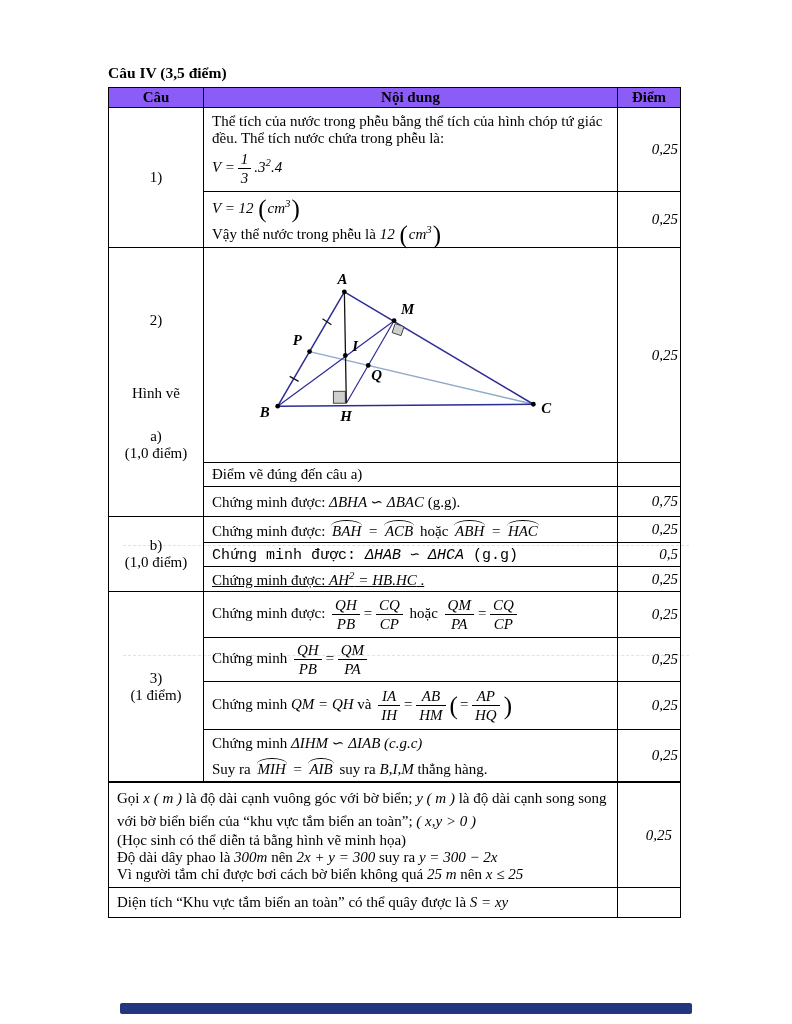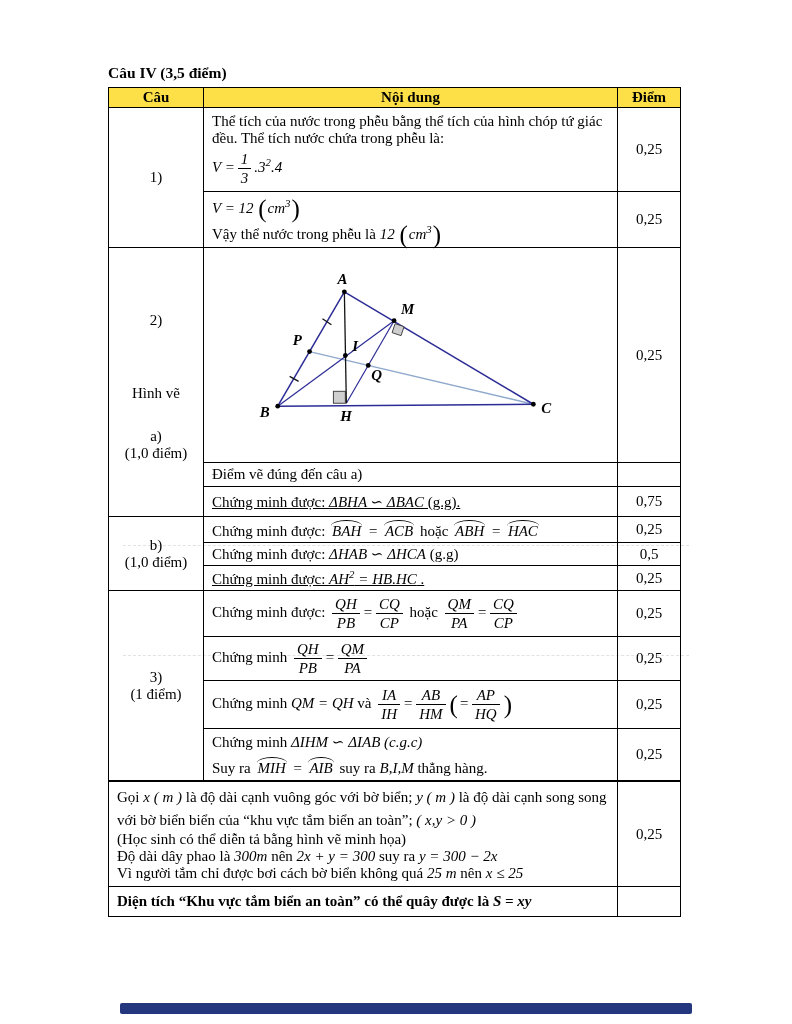--- a/index.html
+++ b/index.html
@@ -8,23 +8,23 @@
     width:792px; height:1024px; position:relative; overflow:hidden;
     font-family:"Liberation Serif","DejaVu Serif",serif;
     font-size:15px; color:#000;
   }
   .content { position:absolute; left:108px; top:64px; width:572px; }
   .sec-title { font-weight:bold; font-size:15.5px; margin-bottom:5px; }
   .sec-title2 { font-weight:bold; font-size:15.5px; margin:16px 0 5px 0; }
 
   table { border-collapse:collapse; width:572px; table-layout:fixed; }
   td, th { border:1px solid #000; vertical-align:middle; padding:2px 8px; }
-  th { background:#fde047; font-weight:bold; text-align:center; padding:1px 2px; }
+  th { background:#8b5cf6; font-weight:bold; text-align:center; padding:1px 2px; }
   .cau-cell { text-align:center; padding:2px 2px; }
-  .diem { text-align:center; padding:2px 2px; }
+  .diem { text-align:right; padding:2px 2px;font-style:italic; }
 
   .stack { display:flex; flex-direction:column; align-items:center; height:100%; }
   .stack > div:nth-child(1){ margin-top:62px; }
   .stack > div:nth-child(2){ margin-top:56px; }
   .stack > div:nth-child(3){ margin-top:26px; }
   td.cell-tall { vertical-align:top; }
 
   
   .mv { font-style:italic; }
   sup.mv { font-size:0.72em; font-style:italic; }
@@ -136,34 +136,34 @@
       </td>
       <td class="diem">0,25</td>
     </tr>
 
     <tr>
       <td style="height:24px;"><span>Điểm vẽ đúng đến câu a)</span></td>
       <td class="diem"></td>
     </tr>
 
     <tr>
-      <td style="height:30px;text-decoration:underline;"><span>Chứng minh được: </span><span class="mv">ΔBHA ∽ ΔBAC</span><span> (g.g).</span></td>
+      <td style="height:30px;"><span>Chứng minh được: </span><span class="mv">ΔBHA ∽ ΔBAC</span><span> (g.g).</span></td>
       <td class="diem">0,75</td>
     </tr>
 
     <tr>
       <td class="cau-cell" rowspan="3">
         <div>b)</div>
         <div>(1,0 điểm)</div>
       </td>
       <td style="height:26px;"><span>Chứng minh được: </span><span class="hat">BAH</span><span class="mv"> = </span><span class="hat">ACB</span><span>  hoặc  </span><span class="hat">ABH</span><span class="mv"> = </span><span class="hat">HAC</span></td>
       <td class="diem">0,25</td>
     </tr>
     <tr>
-      <td style="height:22px;"><span>Chứng minh được: </span><span class="mv">ΔHAB ∽ ΔHCA</span><span> (g.g)</span></td>
+      <td style="height:22px;font-family:Liberation Mono, monospace;"><span>Chứng minh được: </span><span class="mv">ΔHAB ∽ ΔHCA</span><span> (g.g)</span></td>
       <td class="diem">0,5</td>
     </tr>
     <tr>
       <td style="height:22px;text-decoration:underline;"><span>Chứng minh được: </span><span class="mv">AH</span><sup class="mv">2</sup><span class="mv"> = HB.HC</span><span> .</span></td>
       <td class="diem">0,25</td>
     </tr>
 
     <tr>
       <td class="cau-cell" rowspan="4">
         <div>3)</div>
@@ -227,21 +227,21 @@
         <tr>
       <td style="height:104px;">
         <div class="para"><span>Gọi </span><span class="mv">x ( m )</span><span> là độ dài cạnh vuông góc với bờ biển;  </span><span class="mv">y ( m )</span><span> là độ dài cạnh song song với bờ biển biển của “khu vực tắm biển an toàn”;  </span><span class="mv">( x,y &gt; 0 )</span></div>
         <div><span>(Học sinh có thể diễn tả bằng hình vẽ minh họa)</span></div>
         <div><span>Độ dài dây phao là </span><span class="mv">300m</span><span> nên </span><span class="mv">2x + y = 300</span><span> suy ra </span><span class="mv">y = 300 − 2x</span></div>
         <div><span>Vì người tắm chỉ được bơi cách bờ biển không quá </span><span class="mv">25 m</span><span> nên </span><span class="mv">x ≤ 25</span></div>
       </td>
       <td class="diem">0,25</td>
     </tr>
     <tr>
-      <td style="height:30px;font-weight:bold;"><span>Diện tích “Khu vực tắm biển an toàn” có thể quây được là </span><span class="mv">S = xy</span></td>
+      <td style="height:30px;"><span>Diện tích “Khu vực tắm biển an toàn” có thể quây được là </span><span class="mv">S = xy</span></td>
       <td class="diem"></td>
     </tr>
   </tbody>
     </table>
 
 </div>
 
 <div class="footer-bar"></div>
 
 </body></html>

